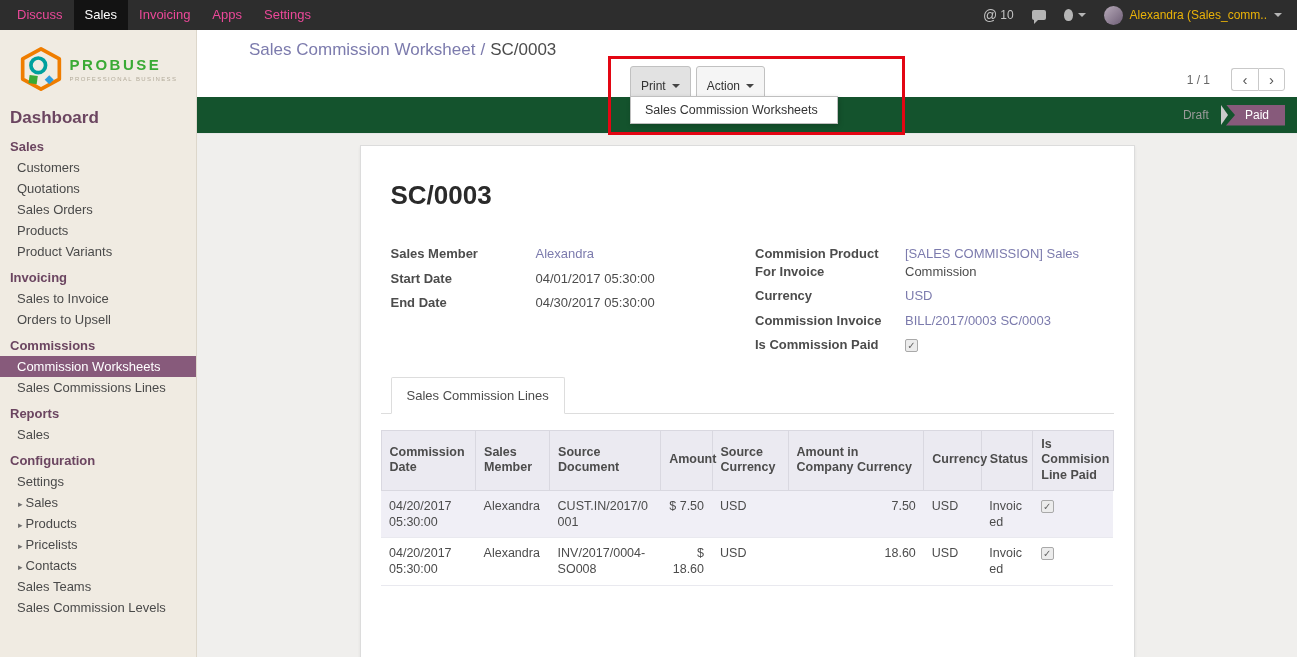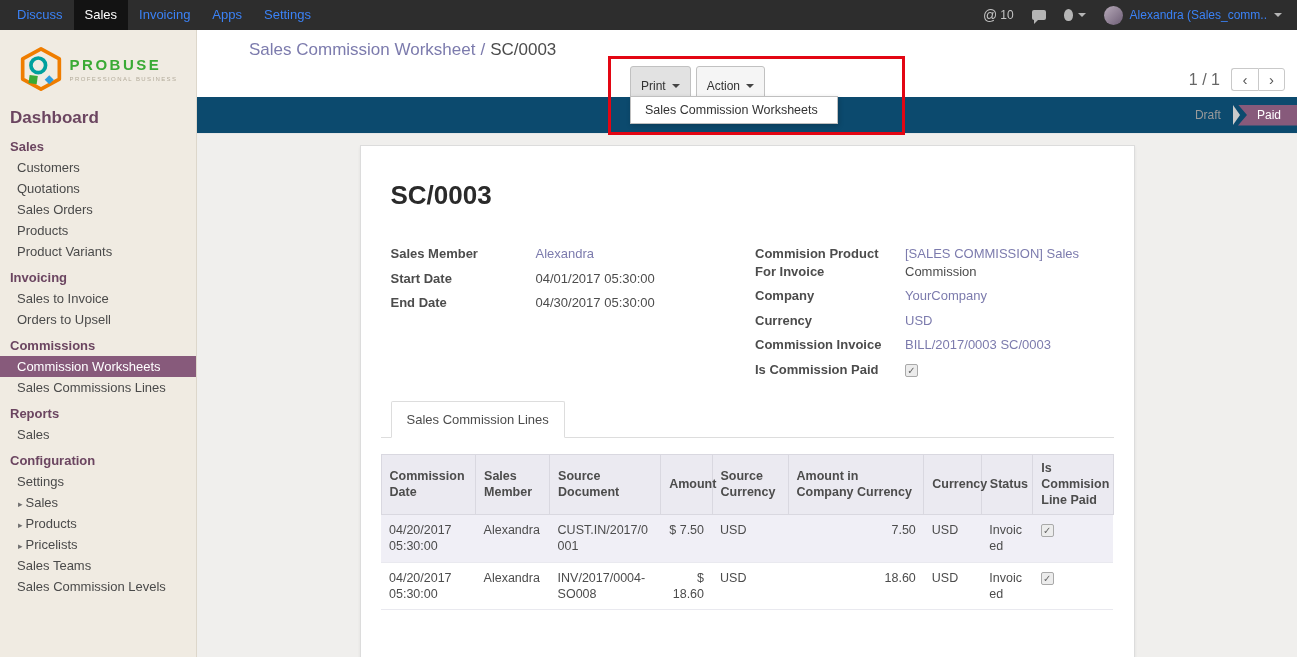--- a/index.html
+++ b/index.html
@@ -2,35 +2,35 @@
 <html><head>
 <meta charset="utf-8">
 <style>
   * { box-sizing: border-box; }
   body { margin: 0; }
   .page { width: 1297px; height: 657px; position: relative; overflow: hidden;
           font-family: "Liberation Sans", sans-serif; background: #f0efed; }
 
   
   .topbar { height: 30px; background: #2d2d2d; display: flex; align-items: center; padding: 0 6px; }
-  .topbar-menu { color: #3b82f6; font-size: 13px; line-height: 30px; padding: 0 11px; cursor: pointer; }
+  .topbar-menu { color: #ec4899; font-size: 13px; line-height: 30px; padding: 0 11px; cursor: pointer; }
   .topbar-menu.active { background: #131313; color: #fff; }
   .topbar-right { margin-left: auto; display: flex; align-items: center; }
   .tb-item { display: flex; align-items: center; padding: 0 9px; height: 30px; cursor: pointer; }
   .mention { color: #c3c3c3; font-size: 14px; }
   .mention-count { color: #c3c3c3; font-size: 12px; margin-left: 3px; }
   .chat-bubble { width: 14px; height: 10px; background: #b5b5b5; border-radius: 2px; position: relative; display: inline-block; }
   .chat-bubble::after { content: ""; position: absolute; left: 2px; bottom: -4px;
     border-left: 4px solid #b5b5b5; border-bottom: 4px solid transparent; }
   .bug-icon { display: inline-block; width: 9px; height: 12px; background: #b5b5b5; border-radius: 50% 50% 46% 46%; }
   .caret { display: inline-block; width: 0; height: 0; border-left: 4px solid transparent;
            border-right: 4px solid transparent; border-top: 4px solid #b5b5b5; margin-left: 5px; }
   .avatar { width: 19px; height: 19px; border-radius: 50%;
             background: linear-gradient(135deg, #b7aab9, #6d5d75); display: inline-block; }
-  .user-name { color: #3b82f6; font-size: 12px; margin: 0 2px 0 7px; white-space: nowrap; }
+  .user-name { color: #eab308; font-size: 12px; margin: 0 2px 0 7px; white-space: nowrap; }
 
   
   .app { display: flex; height: 627px; }
 
   
   .sidebar { width: 197px; flex: none; background: #f0ebe2; border-right: 1px solid #ddd7cb; overflow: hidden; }
   .logo-wrap { display: flex; align-items: center; justify-content: center; gap: 7px; padding: 15px 4px 12px; }
   .brand-title { color: #3aaa35; font-weight: bold; font-size: 15px; letter-spacing: 2.5px; }
   .brand-sub { color: #b3ab9b; font-size: 6px; letter-spacing: 1.4px; margin-top: 3px; }
   .side-header { font-weight: bold; color: #6b4560; font-size: 13px; padding: 3px 10px; margin-top: 5px; }
@@ -50,28 +50,28 @@
   .bc-current { color: #4c4c4c; }
 
   .btn-row { position: absolute; left: 433px; top: 36px; display: flex; gap: 5px; }
   .btn { font-size: 12px; color: #333; background: #f5f5f5; border: 1px solid #c1c1c1; border-radius: 3px;
          padding: 4px 10px; display: flex; align-items: center; cursor: pointer; height: 40px; }
   .btn.open { background: #e2e2e2; }
   .caret-dark { display: inline-block; width: 0; height: 0; border-left: 4px solid transparent;
                 border-right: 4px solid transparent; border-top: 4px solid #444; margin-left: 6px; }
 
   .pager { position: absolute; right: 12px; top: 38px; display: flex; align-items: center; }
-  .pager-text { font-size: 16px; color: #666; margin-right: 11px; }
+  .pager-text { font-size: 12px; color: #666; margin-right: 21px; }
   .pager-btn { width: 27px; height: 23px; border: 1px solid #c9c9c9; background: #fff; color: #555;
                font-size: 15px; display: flex; align-items: center; justify-content: center; cursor: pointer; }
   .pager-btn.prev { border-radius: 3px 0 0 3px; border-right: none; }
   .pager-btn.next { border-radius: 0 3px 3px 0; }
 
-  .status-strip { height: 37px; background: #0c4a6e; border-bottom: 1px solid #e6e6e6; flex: none;
-                  display: flex; align-items: center; justify-content: flex-end; }
+  .status-strip { height: 37px; background: #14532d; border-bottom: 1px solid #e6e6e6; flex: none;
+                  display: flex; align-items: center; justify-content: flex-end; padding-right: 12px; }
   .stage-draft { font-size: 12px; color: #9a9a9a; padding: 0 12px; cursor: pointer; }
   .stage-sep { width: 0; height: 0; border-left: 7px solid #cbcbcb; border-top: 10px solid transparent;
                border-bottom: 10px solid transparent; margin-right: -2px; }
   .stage-paid { font-size: 12px; color: #fff; background: #875a7b; height: 21px; line-height: 21px;
                 padding: 0 16px 0 19px; cursor: pointer;
                 clip-path: polygon(0 0, 100% 0, 100% 100%, 0 100%, 9px 50%); }
 
   .content { flex: 1; overflow: hidden; }
   .sheet { width: 775px; margin: 11px auto 0; background: #fff; border: 1px solid #dcdcdc;
            box-shadow: 0 2px 3px rgba(0,0,0,.07); padding: 22px 20px; min-height: 520px; }
@@ -184,20 +184,23 @@
       <div class="side-item">Settings</div>
       <div class="side-item expandable">
         <span class="tri">▸</span><span>Sales</span>
       </div>
       <div class="side-item expandable">
         <span class="tri">▸</span><span>Products</span>
       </div>
       <div class="side-item expandable">
         <span class="tri">▸</span><span>Pricelists</span>
       </div>
+      <div class="side-item expandable">
+        <span class="tri">▸</span><span>Contacts</span>
+      </div>
       <div class="side-item">Sales Teams</div>
       <div class="side-item">Sales Commission Levels</div>
     </div>
 
     <div class="main">
 
       <div class="control-panel">
         <div class="breadcrumb">
           <span class="bc-parent">Sales Commission Worksheet</span><span class="bc-sep">/</span><span class="bc-current">SC/0003</span>
         </div>
@@ -256,24 +259,20 @@
               </div>
             </div>
 
             <div class="fcol right">
               <div class="frow">
                 <div class="flabel">Commision Product For Invoice</div>
                 <div class="fvalue">
                   <span class="link">[SALES COMMISSION] Sales</span>
                   <div>Commission</div>
                 </div>
-              </div>
-              <div class="frow">
-                <div class="flabel">Company</div>
-                <div class="fvalue link">YourCompany</div>
               </div>
               <div class="frow">
                 <div class="flabel">Currency</div>
                 <div class="fvalue link">USD</div>
               </div>
               <div class="frow">
                 <div class="flabel">Commission Invoice</div>
                 <div class="fvalue link">BILL/2017/0003 SC/0003</div>
               </div>
               <div class="frow">

